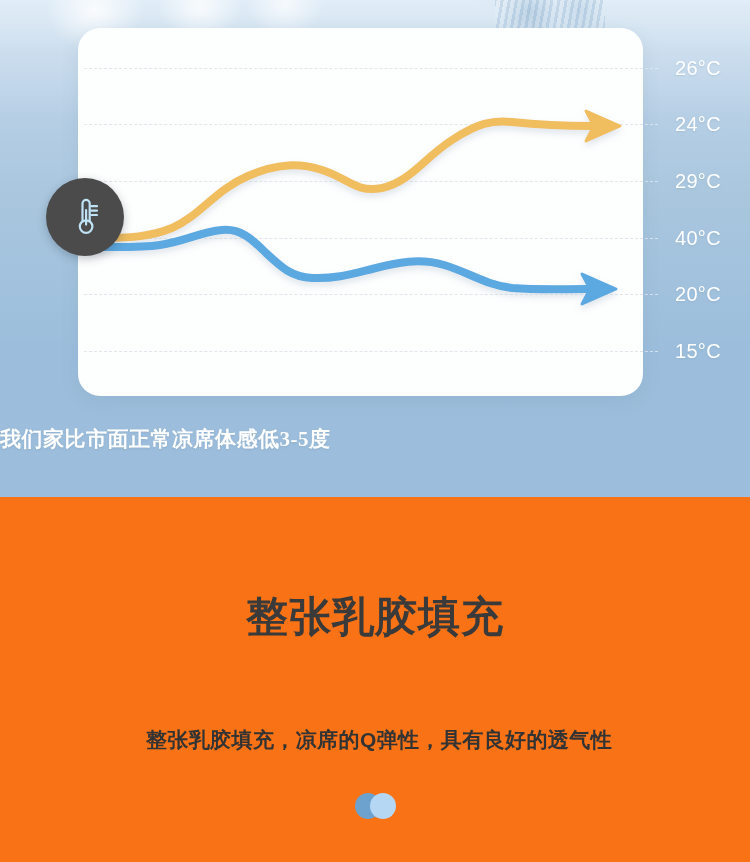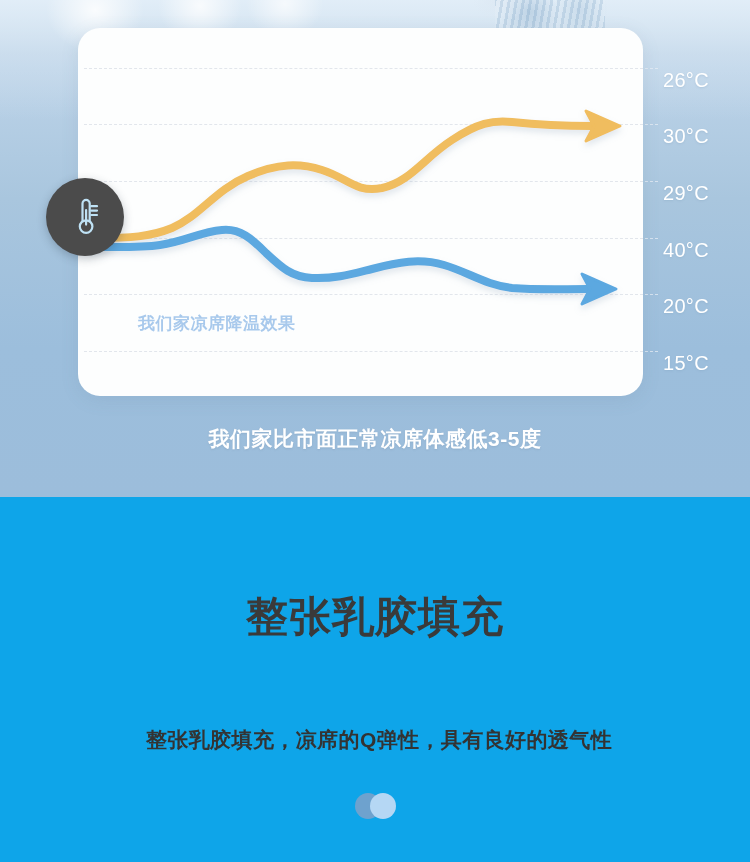--- a/index.html
+++ b/index.html
@@ -82,29 +82,28 @@
     font-weight: 700;
     letter-spacing: 0.5px;
     white-space: nowrap;
   }
   .series-label.ordinary { color: #f0bd5e; left: 136px; top: 83px; }
   .series-label.ours     { color: #a8c9ec; left: 138px; top: 312px; }
 
   .axis-labels { position: absolute; left: 663px; top: 0; width: 87px; height: 497px; }
   .axis-tick {
     position: absolute;
-    left: 0;
+    left: 12px;
     color: #ffffff;
     font-size: 20px;
     font-weight: 400;
     letter-spacing: 0.3px;
     text-shadow: 0 1px 2px rgba(120,150,178,0.25);
     transform: translateY(-50%);
     white-space: nowrap;
-    margin-top: 12px;
   }
 
   .chart-svg { position: absolute; left: 0; top: 0; width: 750px; height: 497px; pointer-events: none; }
 
   
   .thermo-badge {
     position: absolute;
     left: 46px;
     top: 178px;
     width: 78px;
@@ -116,34 +115,34 @@
     align-items: center;
     justify-content: center;
   }
 
   
   .hero-caption {
     position: absolute;
     left: 0;
     top: 425px;
     width: 750px;
-    text-align: center;
     color: #ffffff;
     font-size: 21px;
     font-weight: 700;
     letter-spacing: 0.5px;
     text-shadow: 0 1px 2px rgba(110,140,170,0.28);
+    font-family: Liberation Serif, serif;
   }
 
   
   .bottom {
     position: relative;
     width: 750px;
     height: 365px;
-    background: #0ea5e9;
+    background: #f97316;
   }
   .headline {
     position: absolute;
     left: 0;
     top: 93px;
     width: 750px;
     text-align: center;
     color: #3a3a3a;
     font-size: 42px;
     font-weight: 700;
@@ -209,25 +208,24 @@
       <path d="M 96,238 C 130,238 150,237 172,228 C 200,216 215,190 248,176 C 278,163 300,163 322,170 C 348,178 355,193 382,188 C 410,182 424,158 452,140 C 478,123 492,120 512,122 C 540,125 560,126 592,126" fill="none" stroke="#f0bd5e" stroke-width="8" stroke-linecap="round" stroke-linejoin="round"></path>
       <path d="M 586,111 L 620,126 L 586,141 L 594,126 Z" fill="#f0bd5e" stroke="#f0bd5e" stroke-width="3" stroke-linejoin="round"></path>
     </g>
 
     <g filter="url(#softshadow)">
       <path d="M 90,247 C 118,247 140,248 160,245 C 186,241 200,232 222,230 C 240,228 252,239 266,253 C 282,268 292,277 312,278 C 336,279 352,274 372,269 C 398,262 420,258 444,265 C 468,272 486,285 512,288 C 538,290 560,289 588,289" fill="none" stroke="#5ba8e0" stroke-width="8" stroke-linecap="round" stroke-linejoin="round"></path>
       <path d="M 582,274 L 616,289 L 582,304 L 590,289 Z" fill="#5ba8e0" stroke="#5ba8e0" stroke-width="3" stroke-linejoin="round"></path>
     </g>
   </svg>
 
-  <div class="series-label ours">我们家凉席降温效果</div>
 
   <div class="axis-labels">
     <div class="axis-tick" style="top:68px">26°C</div>
-    <div class="axis-tick" style="top:124px">30°C</div>
+    <div class="axis-tick" style="top:124px">24°C</div>
     <div class="axis-tick" style="top:181px">29°C</div>
     <div class="axis-tick" style="top:238px">40°C</div>
     <div class="axis-tick" style="top:294px">20°C</div>
     <div class="axis-tick" style="top:351px">15°C</div>
   </div>
 
   <div class="thermo-badge">
     <svg width="34" height="42" viewBox="0 0 34 42">
       <g fill="none" stroke="#bfe2f5" stroke-width="2.2" stroke-linecap="round">
         <path d="M14.5 25.0 V7.5 a3.6 3.6 0 0 1 7.2 0 V25.0"></path>

